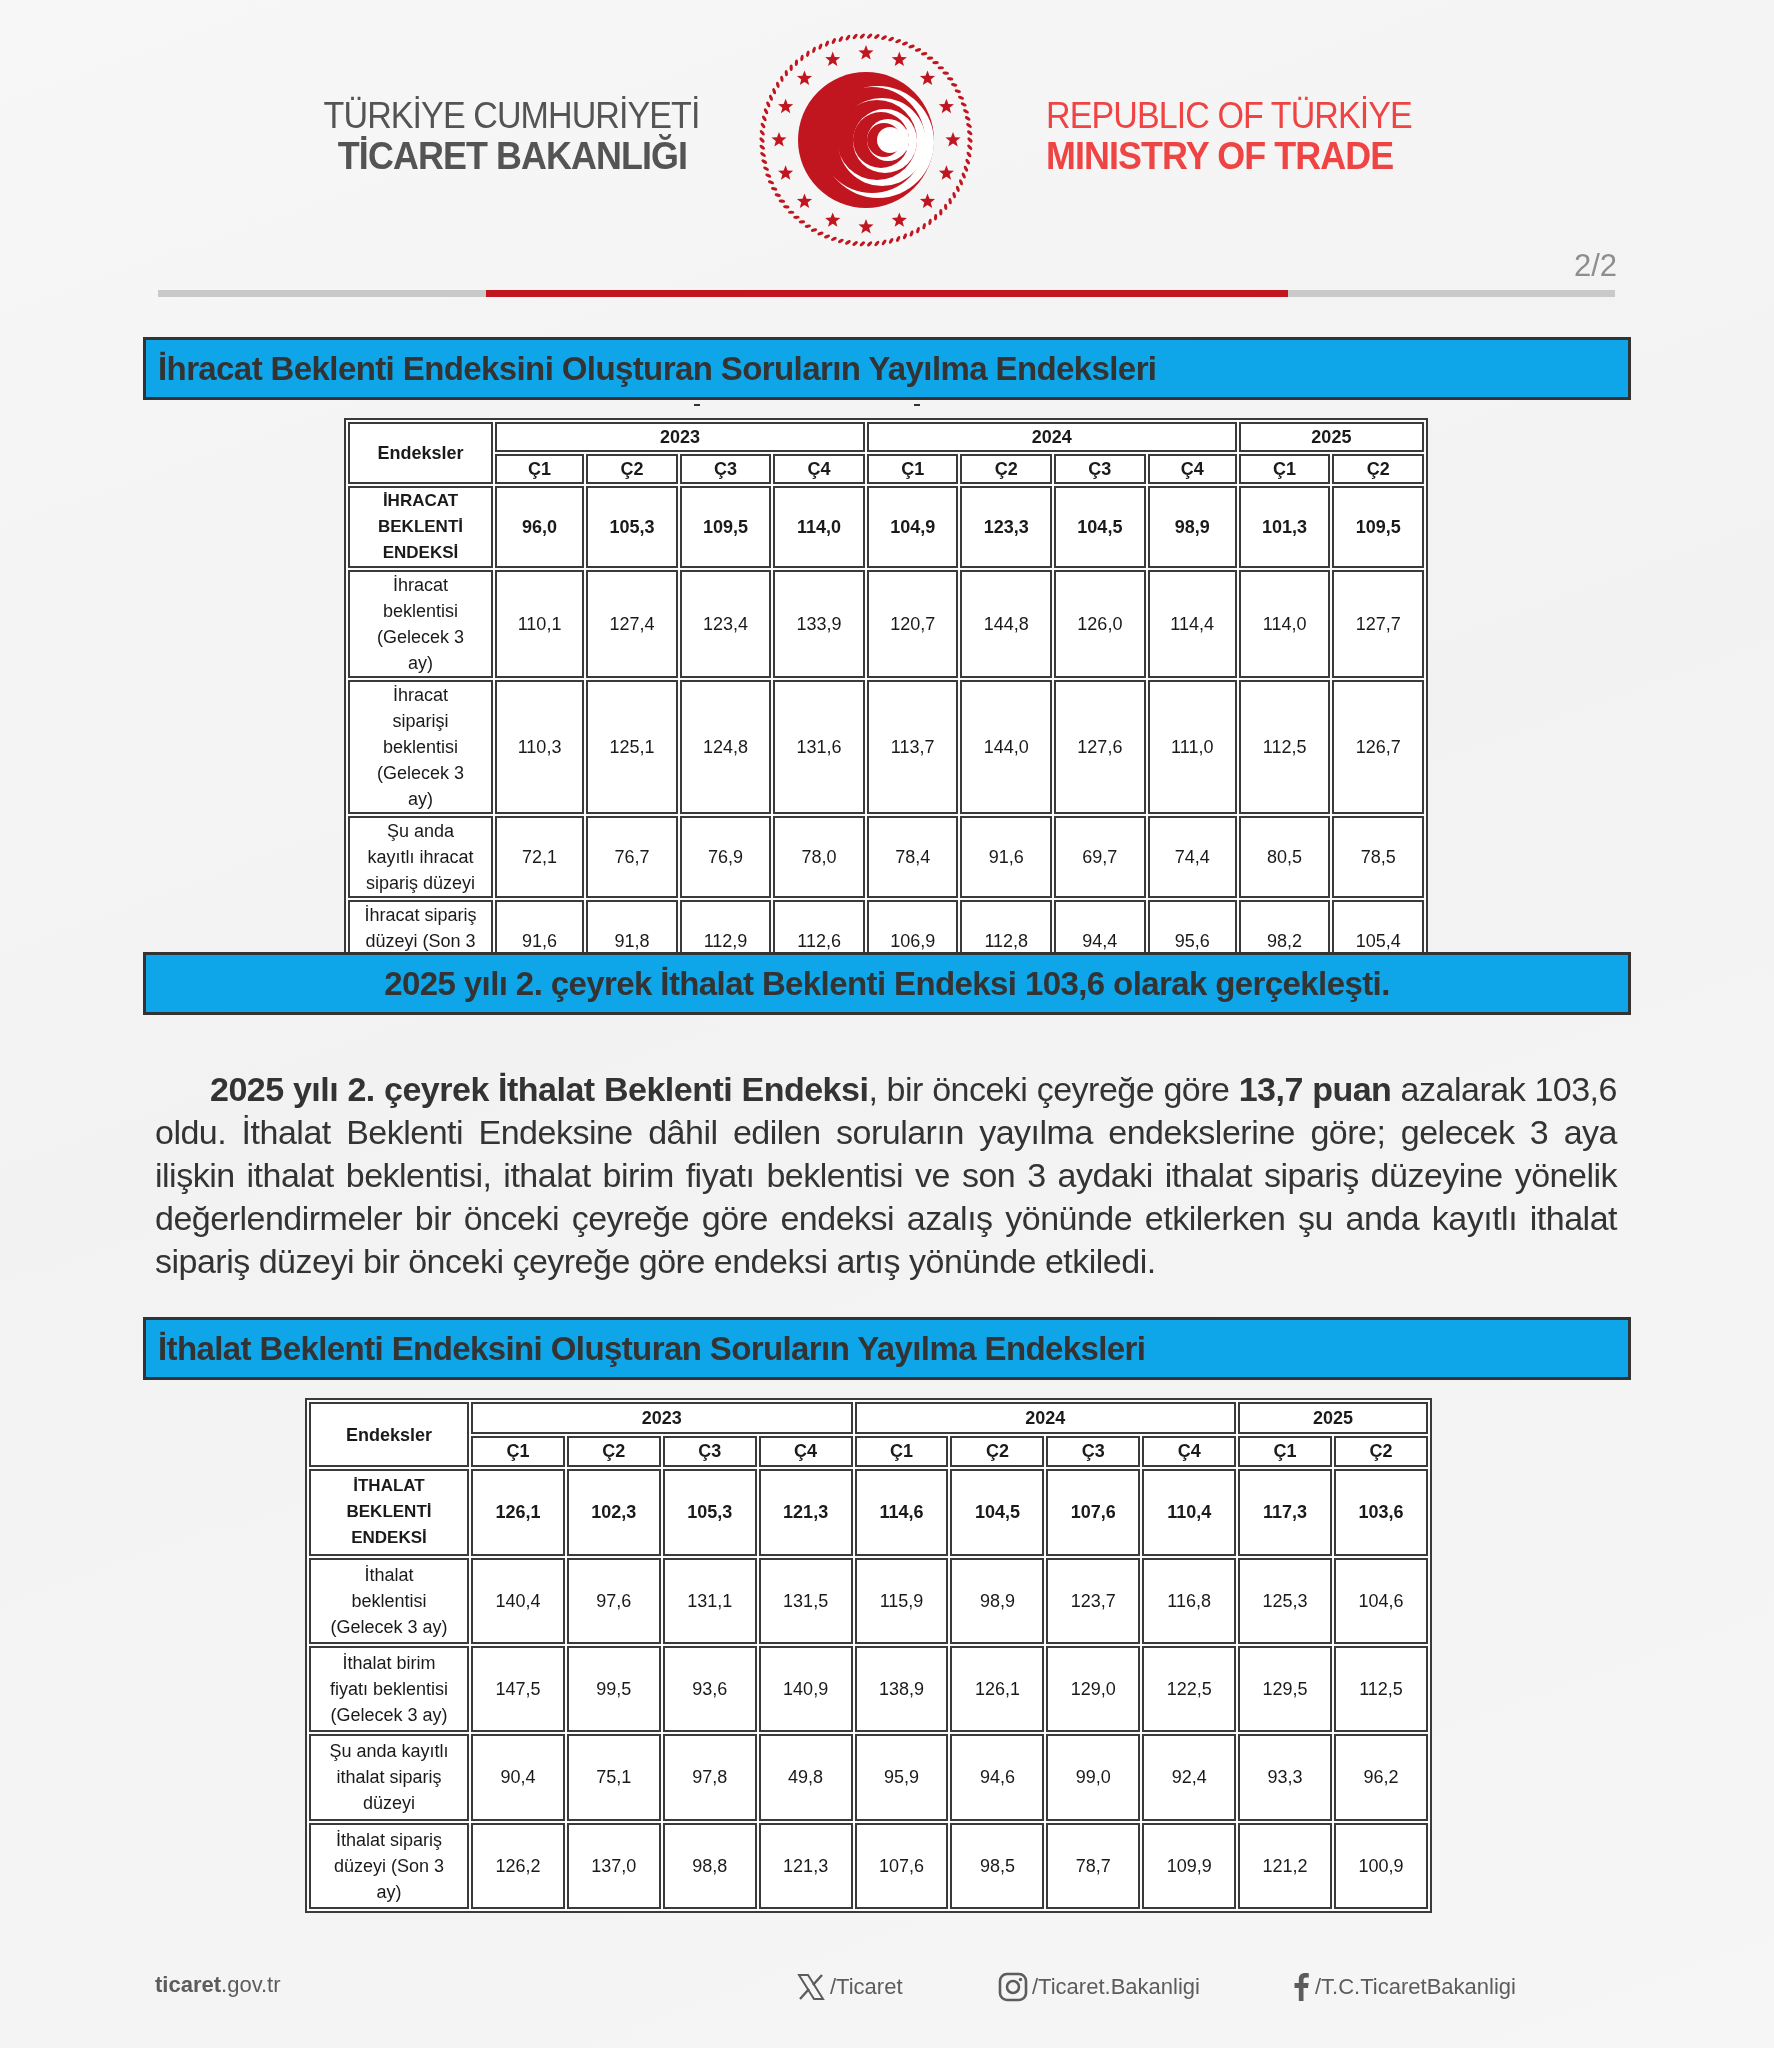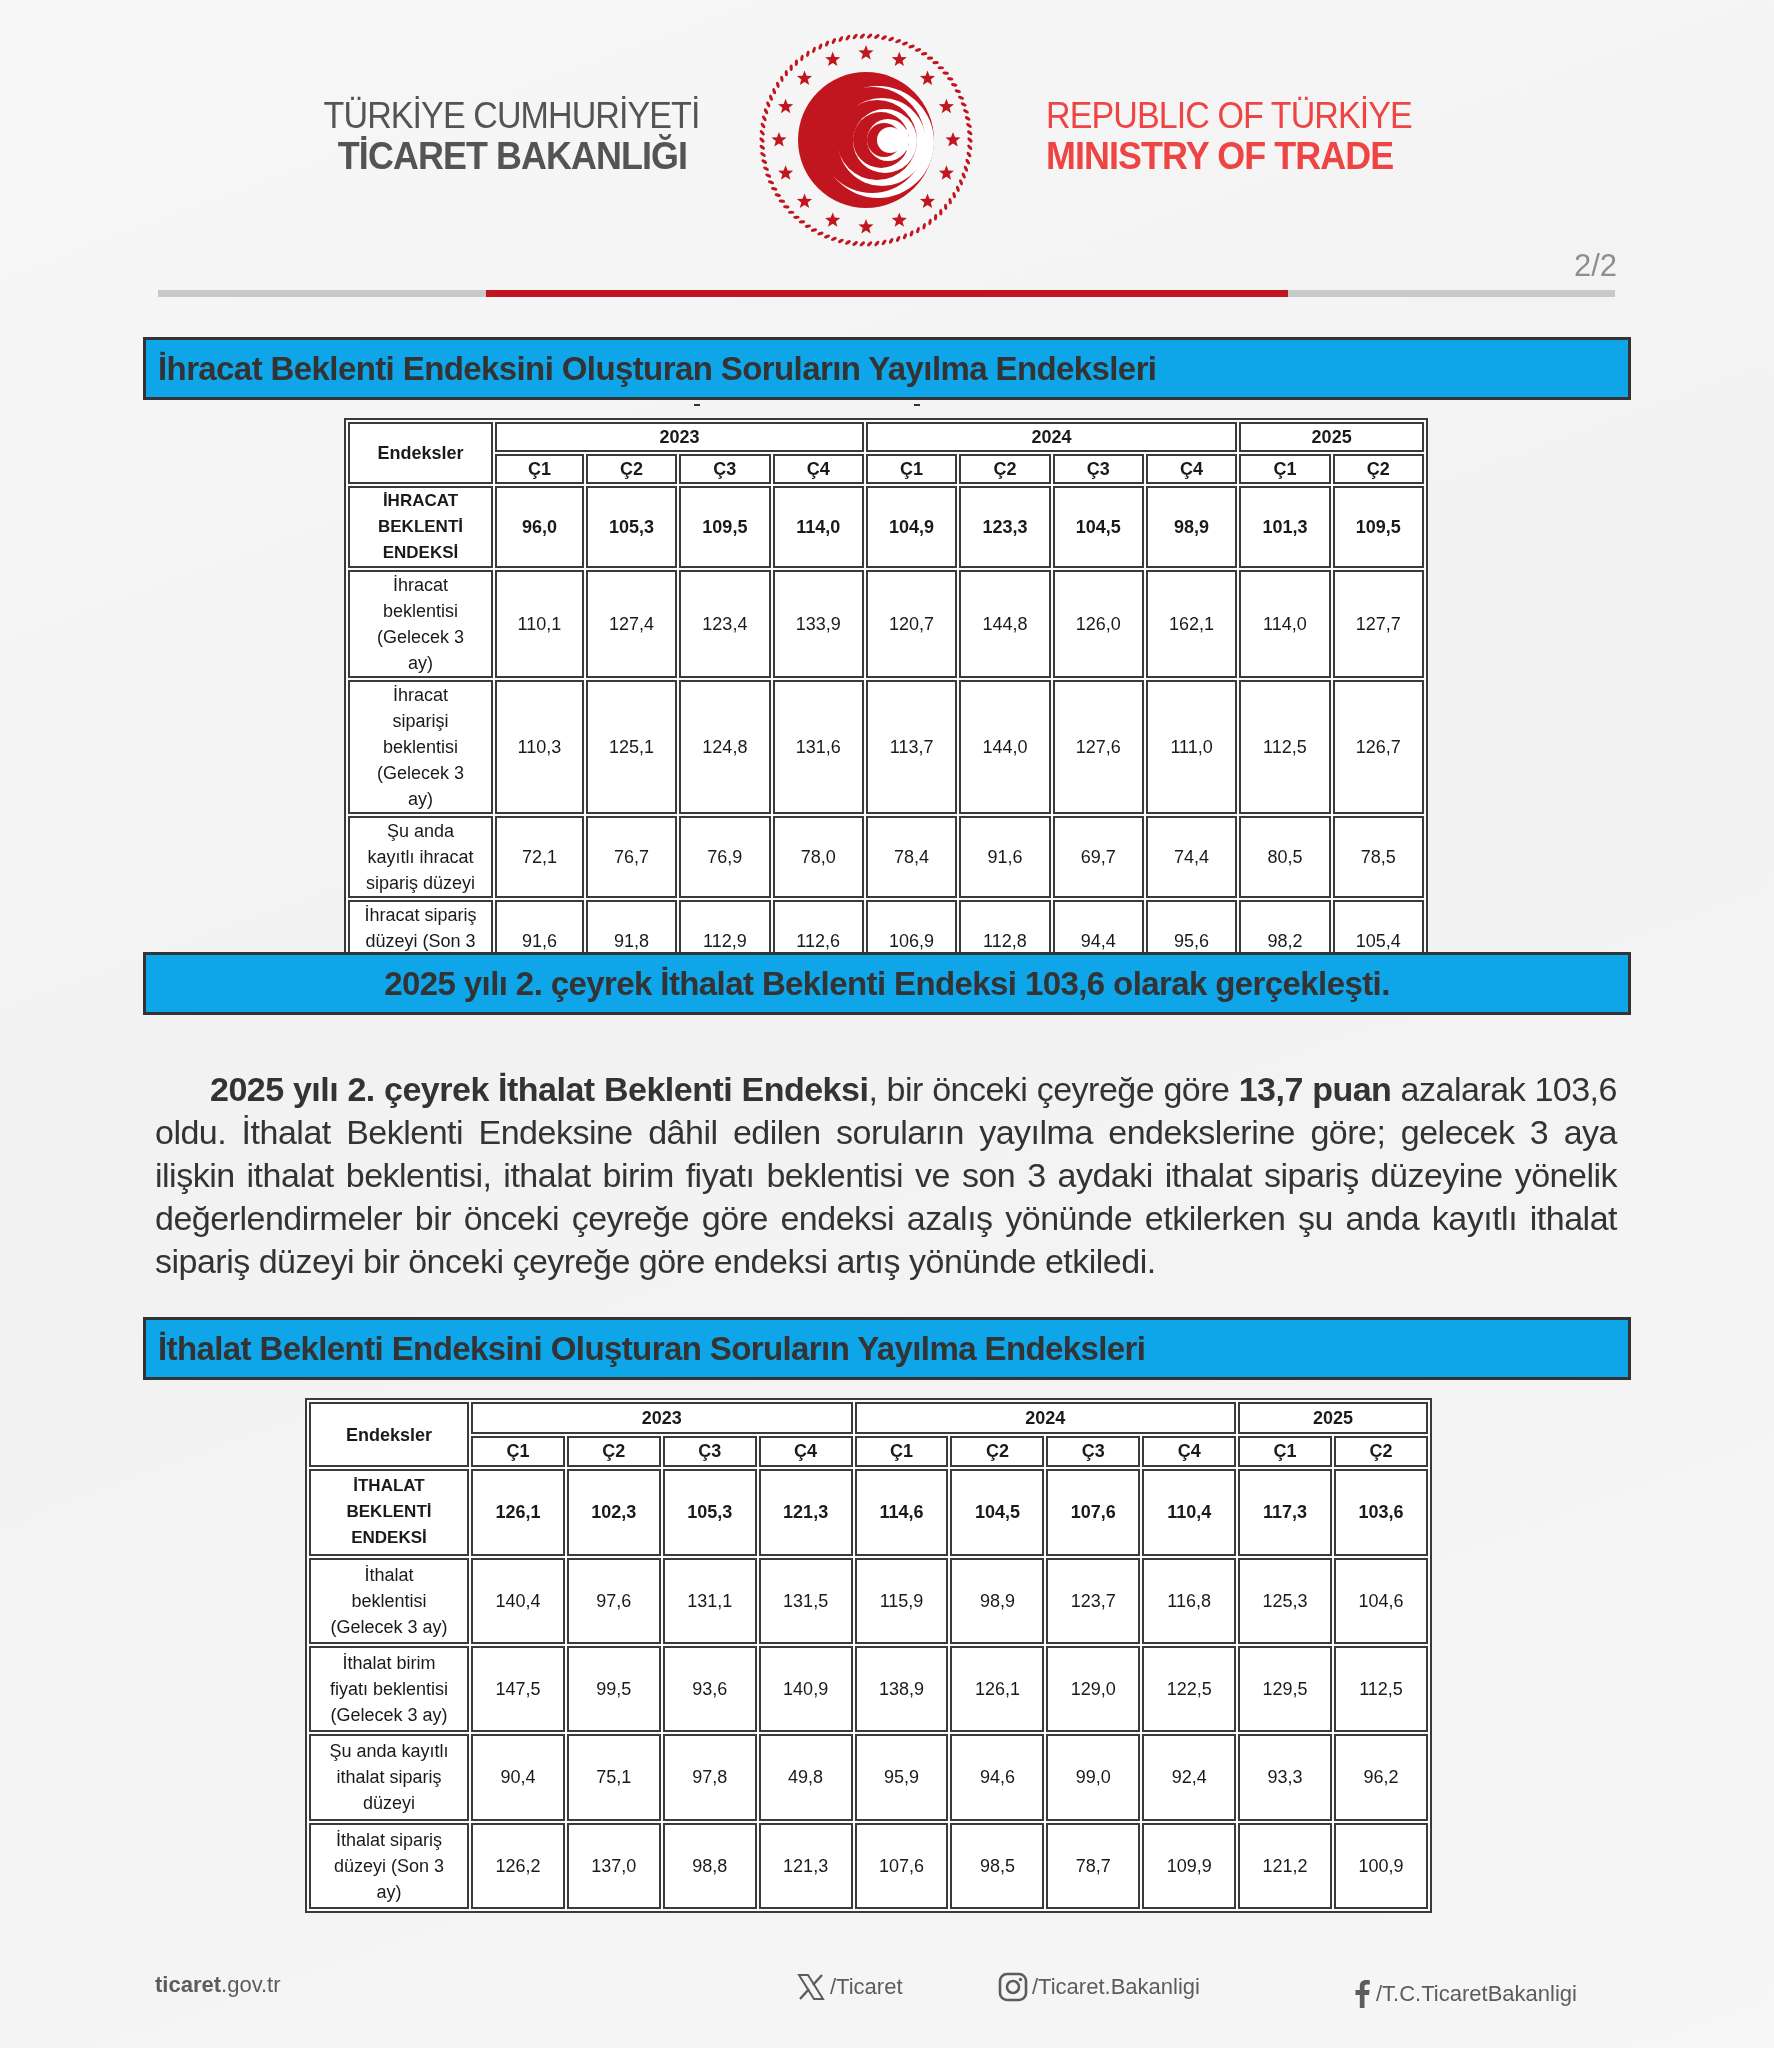--- a/index.html
+++ b/index.html
@@ -84,21 +84,21 @@
   .para b { font-weight: bold; }
 
   
   .footer { position: absolute; top: 1972px; font-size: 22px; color: #5c5c5c; white-space: nowrap; }
   .site { left: 155px; }
   .site .bold { font-weight: bold; }
   .social { display: flex; align-items: center; }
   .social svg { margin-right: 4px; }
   .social-x { left: 796px; }
   .social-ig { left: 998px; }
-  .social-fb { left: 1352px; margin-top: 7px; }
+  .social-fb { left: 1291px; }
 </style>
 </head>
 <body>
 
 <div class="hdr-left">
   <span class="l1">TÜRKİYE CUMHURİYETİ</span>
   <span class="l2">TİCARET BAKANLIĞI</span>
 </div>
 
 <svg class="logo" viewBox="0 0 220 220">
@@ -275,21 +275,21 @@
       </tr>
       <tr>
         <td class="label">İhracat beklentisi (Gelecek 3 ay)</td>
         <td>110,1</td>
         <td>127,4</td>
         <td>123,4</td>
         <td>133,9</td>
         <td>120,7</td>
         <td>144,8</td>
         <td>126,0</td>
-        <td>162,1</td>
+        <td>114,4</td>
         <td>114,0</td>
         <td>127,7</td>
       </tr>
       <tr>
         <td class="label">İhracat siparişi beklentisi (Gelecek 3 ay)</td>
         <td>110,3</td>
         <td>125,1</td>
         <td>124,8</td>
         <td>131,6</td>
         <td>113,7</td>

